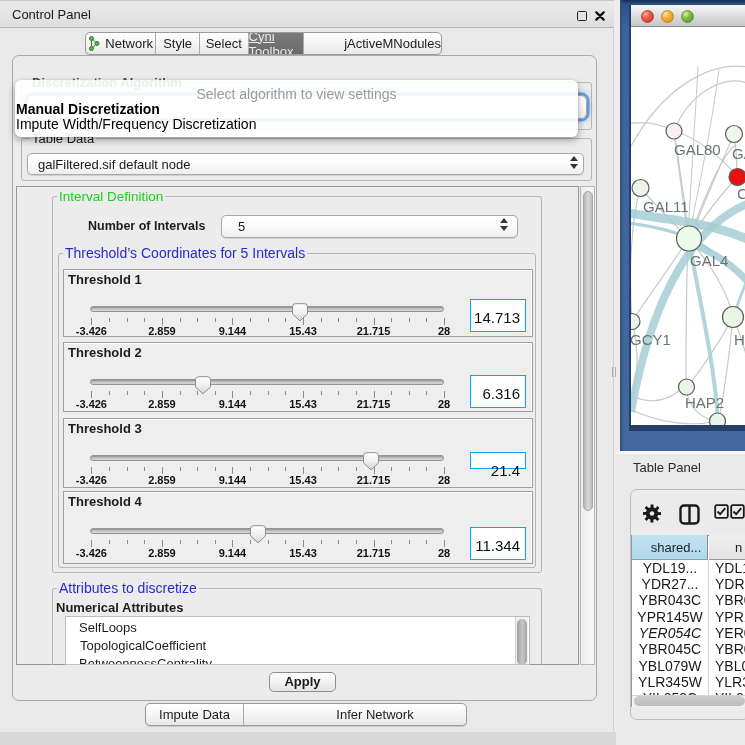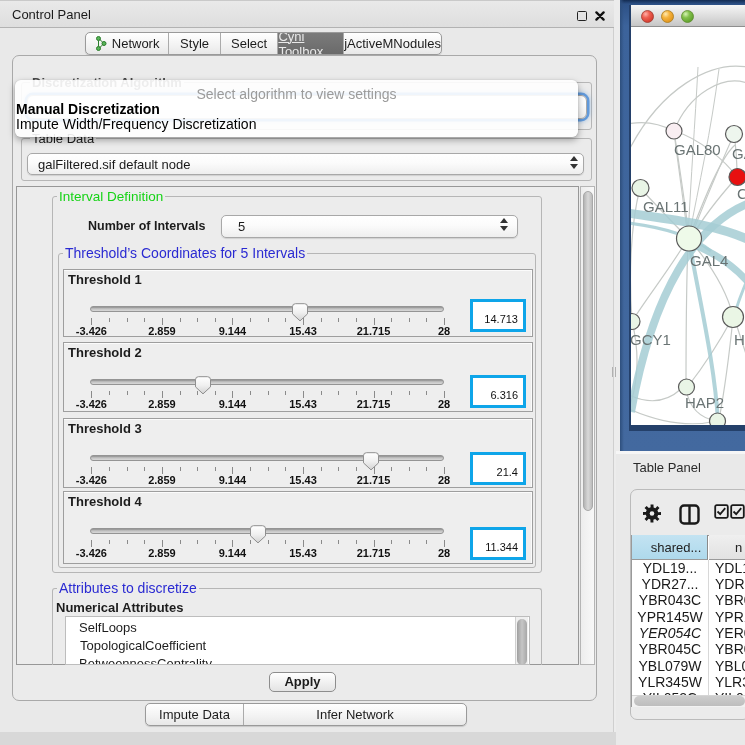--- a/index.html
+++ b/index.html
@@ -5,26 +5,26 @@
 html,body{width:745px;height:745px;overflow:hidden;background:#ececec;}
 .abs{position:absolute;}
 body{position:relative;font-size:13px;color:#1c1c1c;}
 .combo{background:linear-gradient(180deg,#ffffff 0%,#fbfbfb 45%,#eeeeee 100%);border:1px solid #a8a8a8;border-radius:5px;box-shadow:0 1px 1px rgba(0,0,0,.12);}
 .arrows{position:absolute;width:9px;}
 .arrows .up{width:0;height:0;border-left:4.5px solid transparent;border-right:4.5px solid transparent;border-bottom:5px solid #333;margin-bottom:3px;}
 .arrows .dn{width:0;height:0;border-left:4.5px solid transparent;border-right:4.5px solid transparent;border-top:5px solid #333;}
 .grp{position:absolute;border:1px solid #b6b6b6;border-radius:3px;}
 .grptitle{position:absolute;background:#ececec;padding:0 2px;line-height:13px;}
 .blk{position:absolute;background:#eeeeee;border:1px solid #9e9e9e;box-shadow:inset 0 1px 0 #fbfbfb,inset -1px 0 0 #fbfbfb;}
-.vbox{position:absolute;background:#ffffff;border:3px solid #0ea5e9;font-size:11px;color:#111;text-align:right;}
+.vbox{position:absolute;background:#ffffff;border:1px solid #0ea5e9;font-size:15px;color:#111;text-align:right;}
 .tick{position:absolute;width:1px;background:#8a8a8a;}
 .slab{position:absolute;font-size:11px;font-weight:bold;color:#111;transform:translateX(-50%);white-space:nowrap;}
 .tabseg{position:absolute;display:flex;border:1px solid #9a9a9a;border-radius:5px;background:linear-gradient(180deg,#ffffff,#f2f2f2 60%,#e8e8e8);box-shadow:0 1px 1px rgba(0,0,0,.15);overflow:hidden;}
 .tabseg>div{display:flex;align-items:center;justify-content:center;border-right:1px solid #ababab;color:#1c1c1c;}
-.tabseg>div:last-child{border-right:none;}
+.tabseg>div:last-child{border-right:none;padding-left:40px;}
 .tabseg>div.sel{background:linear-gradient(180deg,#7b7b7b,#6a6a6a);color:#e9e9e9;text-decoration:underline;}
 </style></head>
 <body>
 <div class="abs" style="left:0;top:0;width:614px;height:732px;background:#e9e9e9;border-right:1px solid #cfcfcf;"></div>
 <div class="abs" style="left:0;top:732px;width:616px;height:13px;background:#d8d8d8;"></div>
 <div class="abs" style="left:0;top:0;width:614px;height:28px;background:linear-gradient(180deg,#e9e9e9,#dedede);border-bottom:1px solid #b2b2b2;border-top:1px solid #c9c9c9;"></div>
 <div class="abs" style="left:12px;top:7px;font-size:13px;color:#1a1a1a;">Control Panel</div>
 <div class="abs" style="left:577px;top:11px;width:9.5px;height:9.5px;border:1.5px solid #222;border-radius:1.5px;"></div>
 <svg class="abs" style="left:595px;top:11px;" width="10" height="10" viewBox="0 0 10 10">
     <path d="M1.4 1.4 L8.6 8.6 M8.6 1.4 L1.4 8.6" stroke="#111" stroke-width="2.3" stroke-linecap="round"></path>
@@ -185,21 +185,21 @@
 <svg class="abs" style="left:363.0px;top:452px;" width="16" height="19" viewBox="0 0 16 19">
     <defs>
       <linearGradient id="kn3" x1="0" y1="0" x2="0" y2="1">
         <stop offset="0" stop-color="#ffffff"></stop>
         <stop offset=".5" stop-color="#f0f0f0"></stop>
         <stop offset="1" stop-color="#d2d2d2"></stop>
       </linearGradient>
     </defs>
     <path d="M3.5 .7 h9 a3 3 0 0 1 3 3 v7.2 l-7.5 7 l-7.5 -7 v-7.2 a3 3 0 0 1 3 -3 z" fill="url(#kn3)" stroke="#8f8f8f" stroke-width="1"></path>
   </svg>
-<div class="vbox" style="left:470px;top:452px;width:56px;height:33px;line-height:35px;padding-right:5px;">21.4</div>
+<div class="vbox" style="left:470px;top:452px;width:56px;height:17px;line-height:35px;padding-right:5px;">21.4</div>
 <div class="blk" style="left:63px;top:491px;width:470px;height:73px;"></div>
 <div class="abs" style="left:68px;top:494px;font-weight:bold;">Threshold 4</div>
 <div class="abs" style="left:90px;top:528px;width:354px;height:6px;border-radius:3px;background:linear-gradient(180deg,#8e8e8e,#c2c2c2 45%,#d8d8d8);border:1px solid #949494;"></div>
 <div class="tick" style="left:91.4px;top:539.5px;height:7.0px;"></div>
 <div class="tick" style="left:109.0px;top:539.5px;height:4.5px;"></div>
 <div class="tick" style="left:126.7px;top:539.5px;height:4.5px;"></div>
 <div class="tick" style="left:144.3px;top:539.5px;height:4.5px;"></div>
 <div class="tick" style="left:161.9px;top:539.5px;height:7.0px;"></div>
 <div class="tick" style="left:179.6px;top:539.5px;height:4.5px;"></div>
 <div class="tick" style="left:197.2px;top:539.5px;height:4.5px;"></div>

